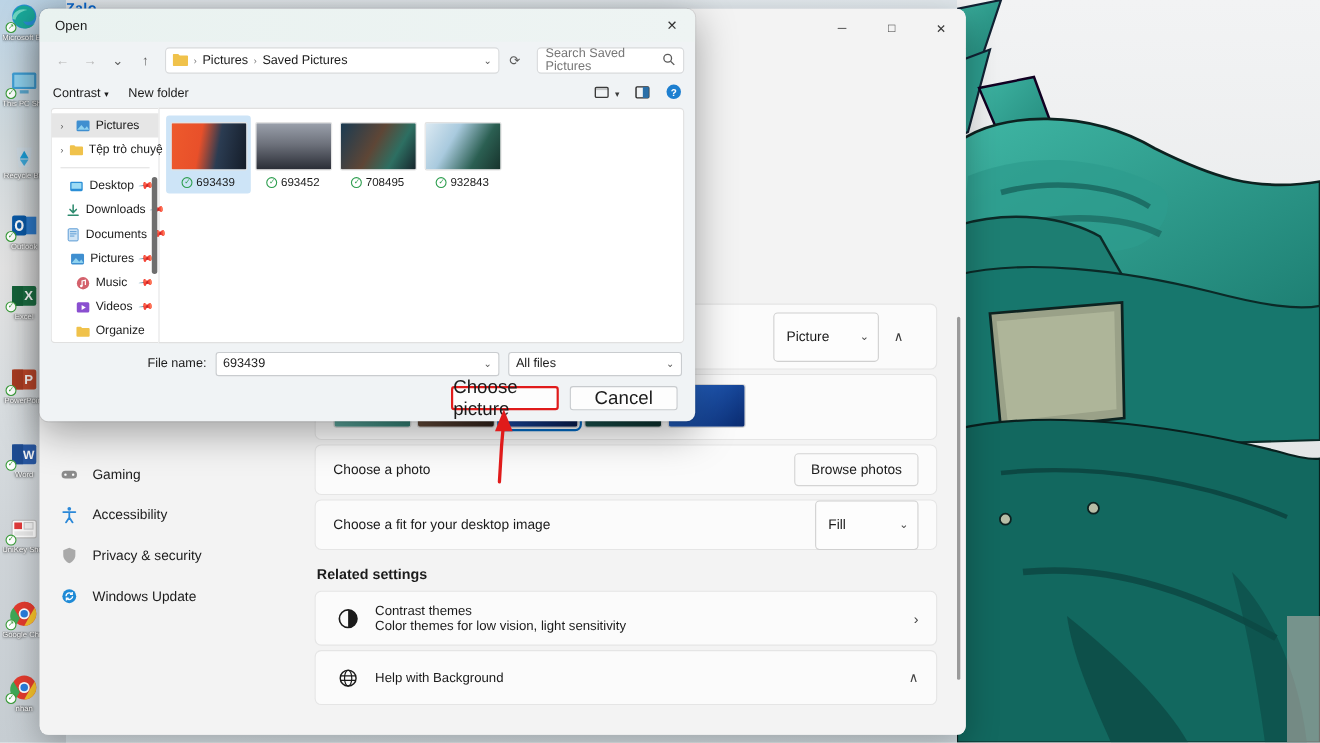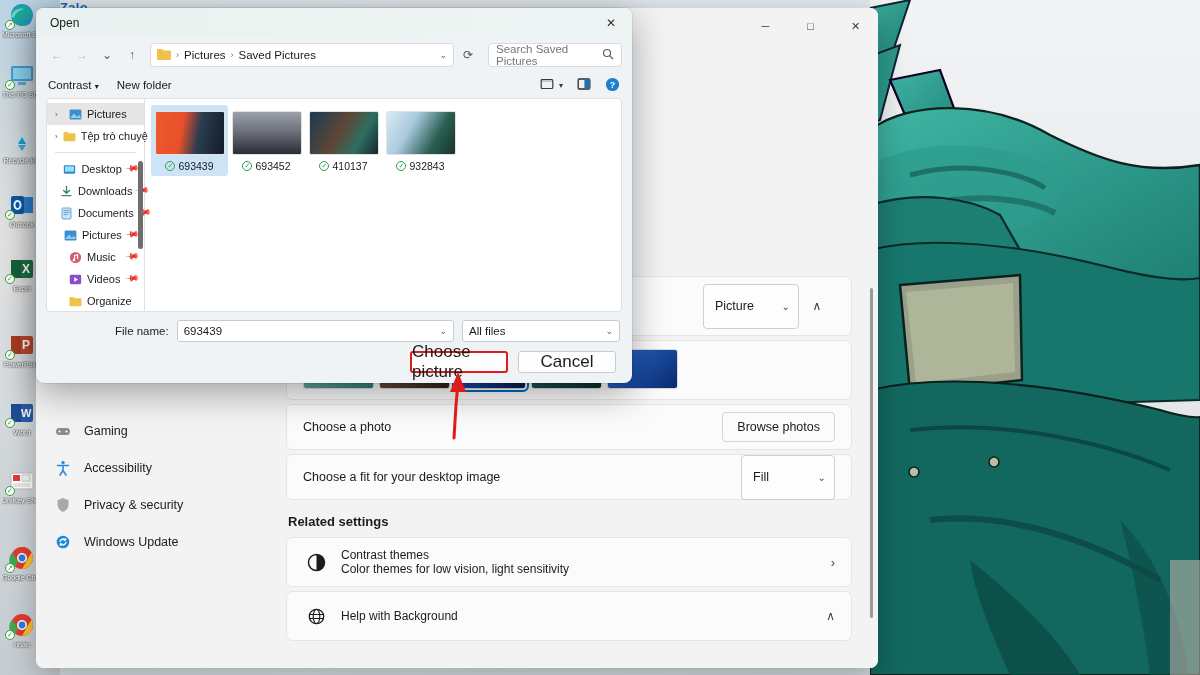--- a/index.html
+++ b/index.html
@@ -199,21 +199,21 @@
     padding: 6px 6px; display: flex; flex-wrap: wrap; align-content: flex-start; gap: 0px;
   }
   .file-cell { width: 77px; padding: 6px 2px 4px; text-align: center; border-radius: 3px; }
   .file-cell.sel { background: #cde4f7; }
   .file-thumb { width: 70px; height: 44px; margin: 0 auto; border-radius: 2px; border: 1px solid #e2e2e2; }
   .file-name { font-size: 10.5px; margin-top: 5px; display: flex; align-items: center; justify-content: center; gap: 3px; white-space: nowrap; }
   .cloud-chk { width: 10px; height: 10px; border-radius: 50%; border: 1.3px solid #2e9e4f; color: #2e9e4f; font-size: 7px; line-height: 8px; display:inline-block; text-align:center; }
 
   .dlg-footer { flex: none; padding: 8px 12px 10px; }
   .fn-row { display: flex; align-items: center; gap: 8px; }
-  .fn-label { font-size: 11.5px; margin-left: 67px; }
+  .fn-label { font-size: 11.5px; margin-left: 86px; }
   .fn-input {
     flex: 1; height: 22px; background: #fff; border: 1px solid #c9cccf; border-radius: 3px;
     display: flex; align-items: center; padding: 0 6px; font-size: 11.5px;
   }
   .fn-chev { margin-left: auto; color: #5a5a5a; font-size: 9px; }
   .type-combo {
     width: 158px; height: 22px; background: #fff; border: 1px solid #c9cccf; border-radius: 3px;
     display: flex; align-items: center; padding: 0 6px; font-size: 11.5px;
   }
   .btn-row { display: flex; justify-content: flex-end; gap: 10px; margin-top: 9px; padding-right: 4px; }
@@ -747,21 +747,21 @@
         <div class="file-name">
           <span class="cloud-chk">✓</span>
           <span>693452</span>
         </div>
       </div>
 
       <div class="file-cell">
         <div class="file-thumb" style="background:linear-gradient(120deg,#1a3b52 0%,#5e4636 45%,#2d6f62 72%,#17252c 100%)"></div>
         <div class="file-name">
           <span class="cloud-chk">✓</span>
-          <span>410137</span>
+          <span>708495</span>
         </div>
       </div>
 
       <div class="file-cell">
         <div class="file-thumb" style="background:linear-gradient(120deg,#dbe9f2 0%,#a9cade 35%,#2b5f52 70%,#17332c 100%)"></div>
         <div class="file-name">
           <span class="cloud-chk">✓</span>
           <span>932843</span>
         </div>
       </div>

